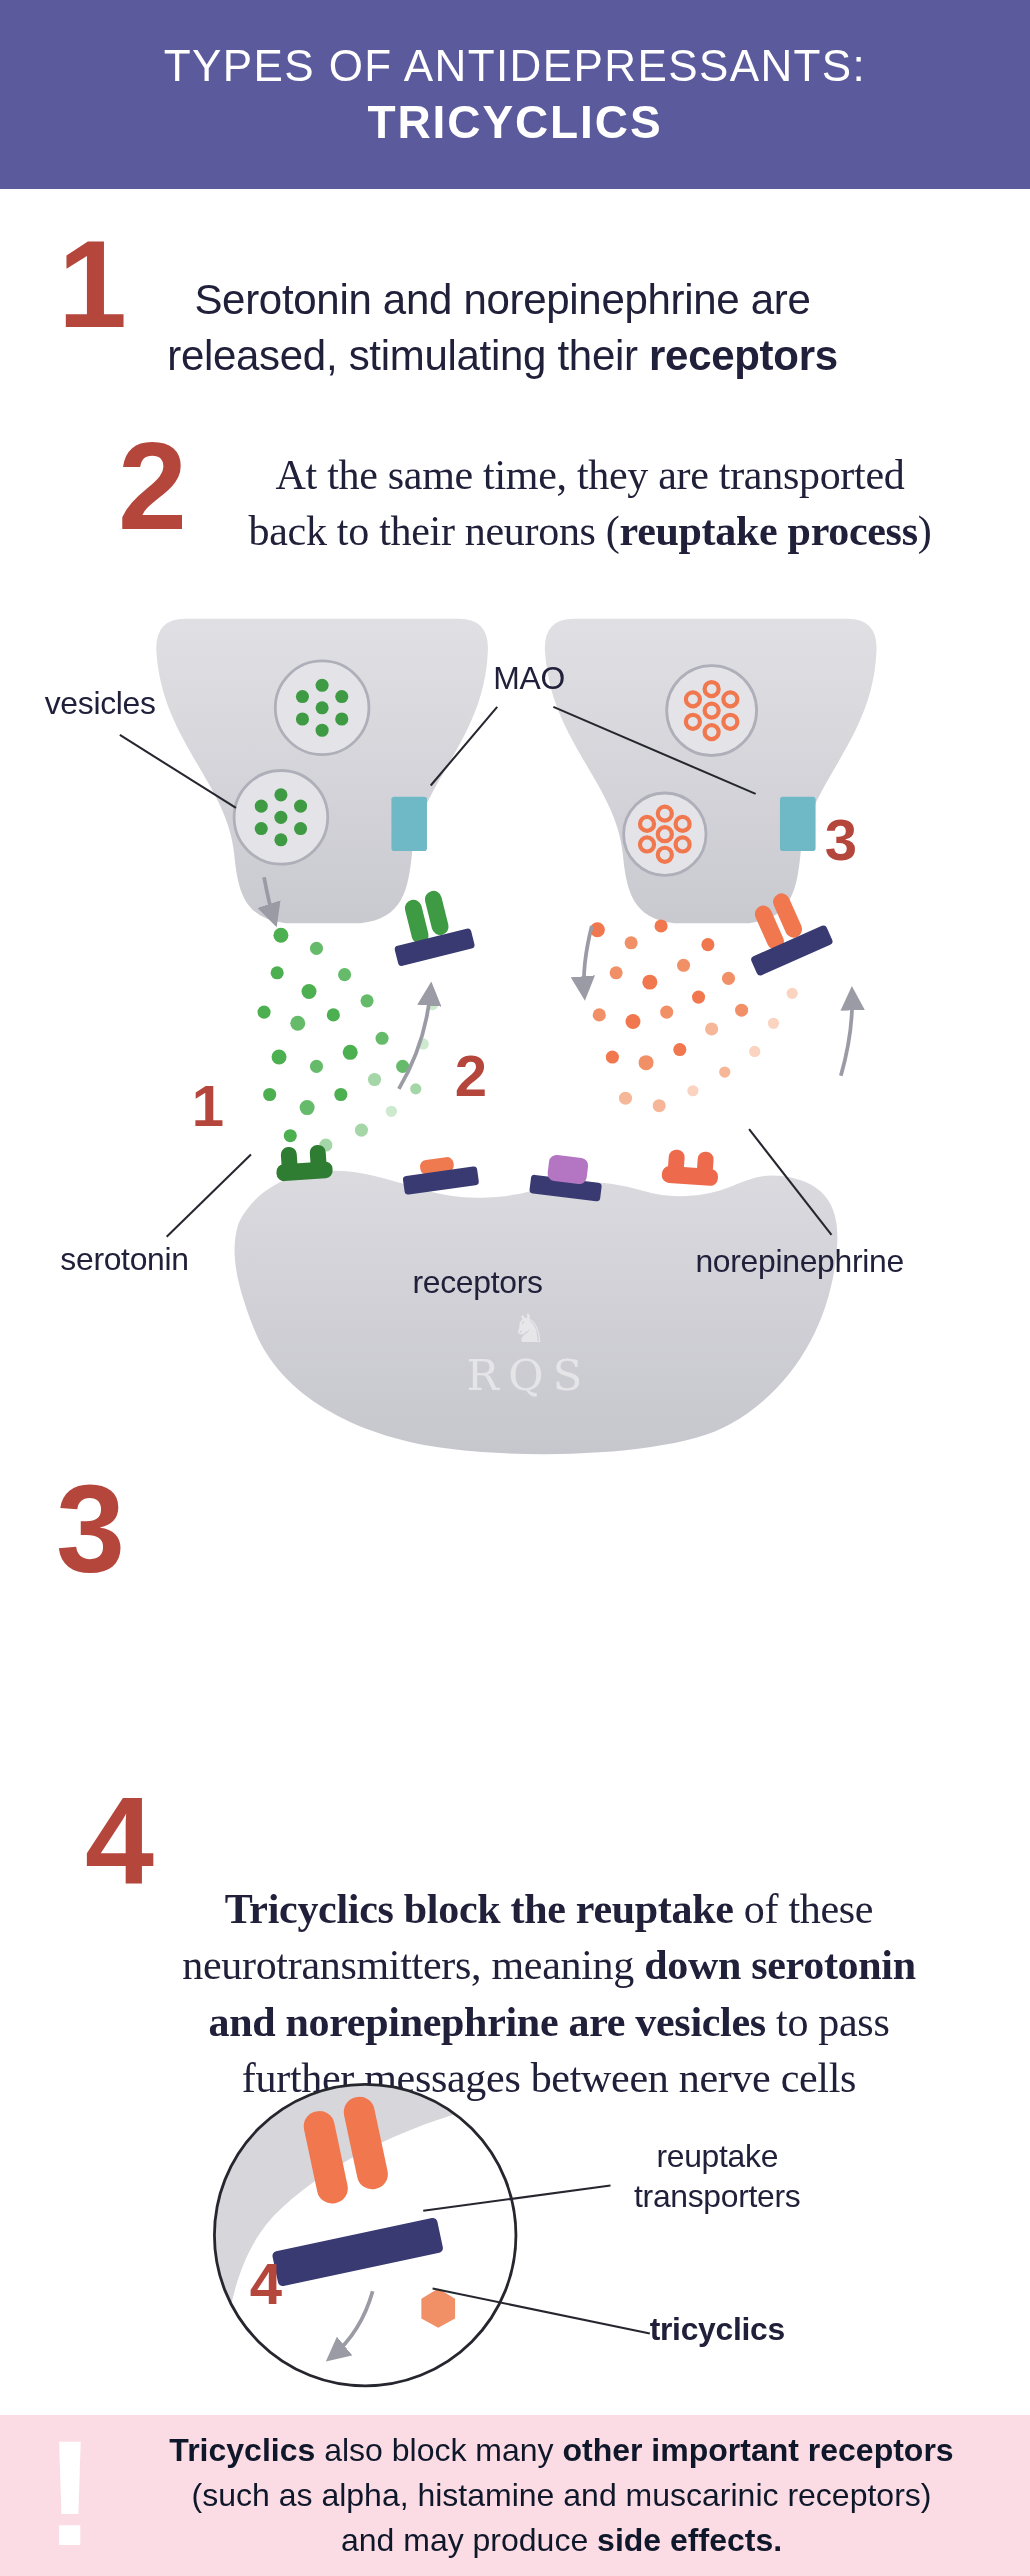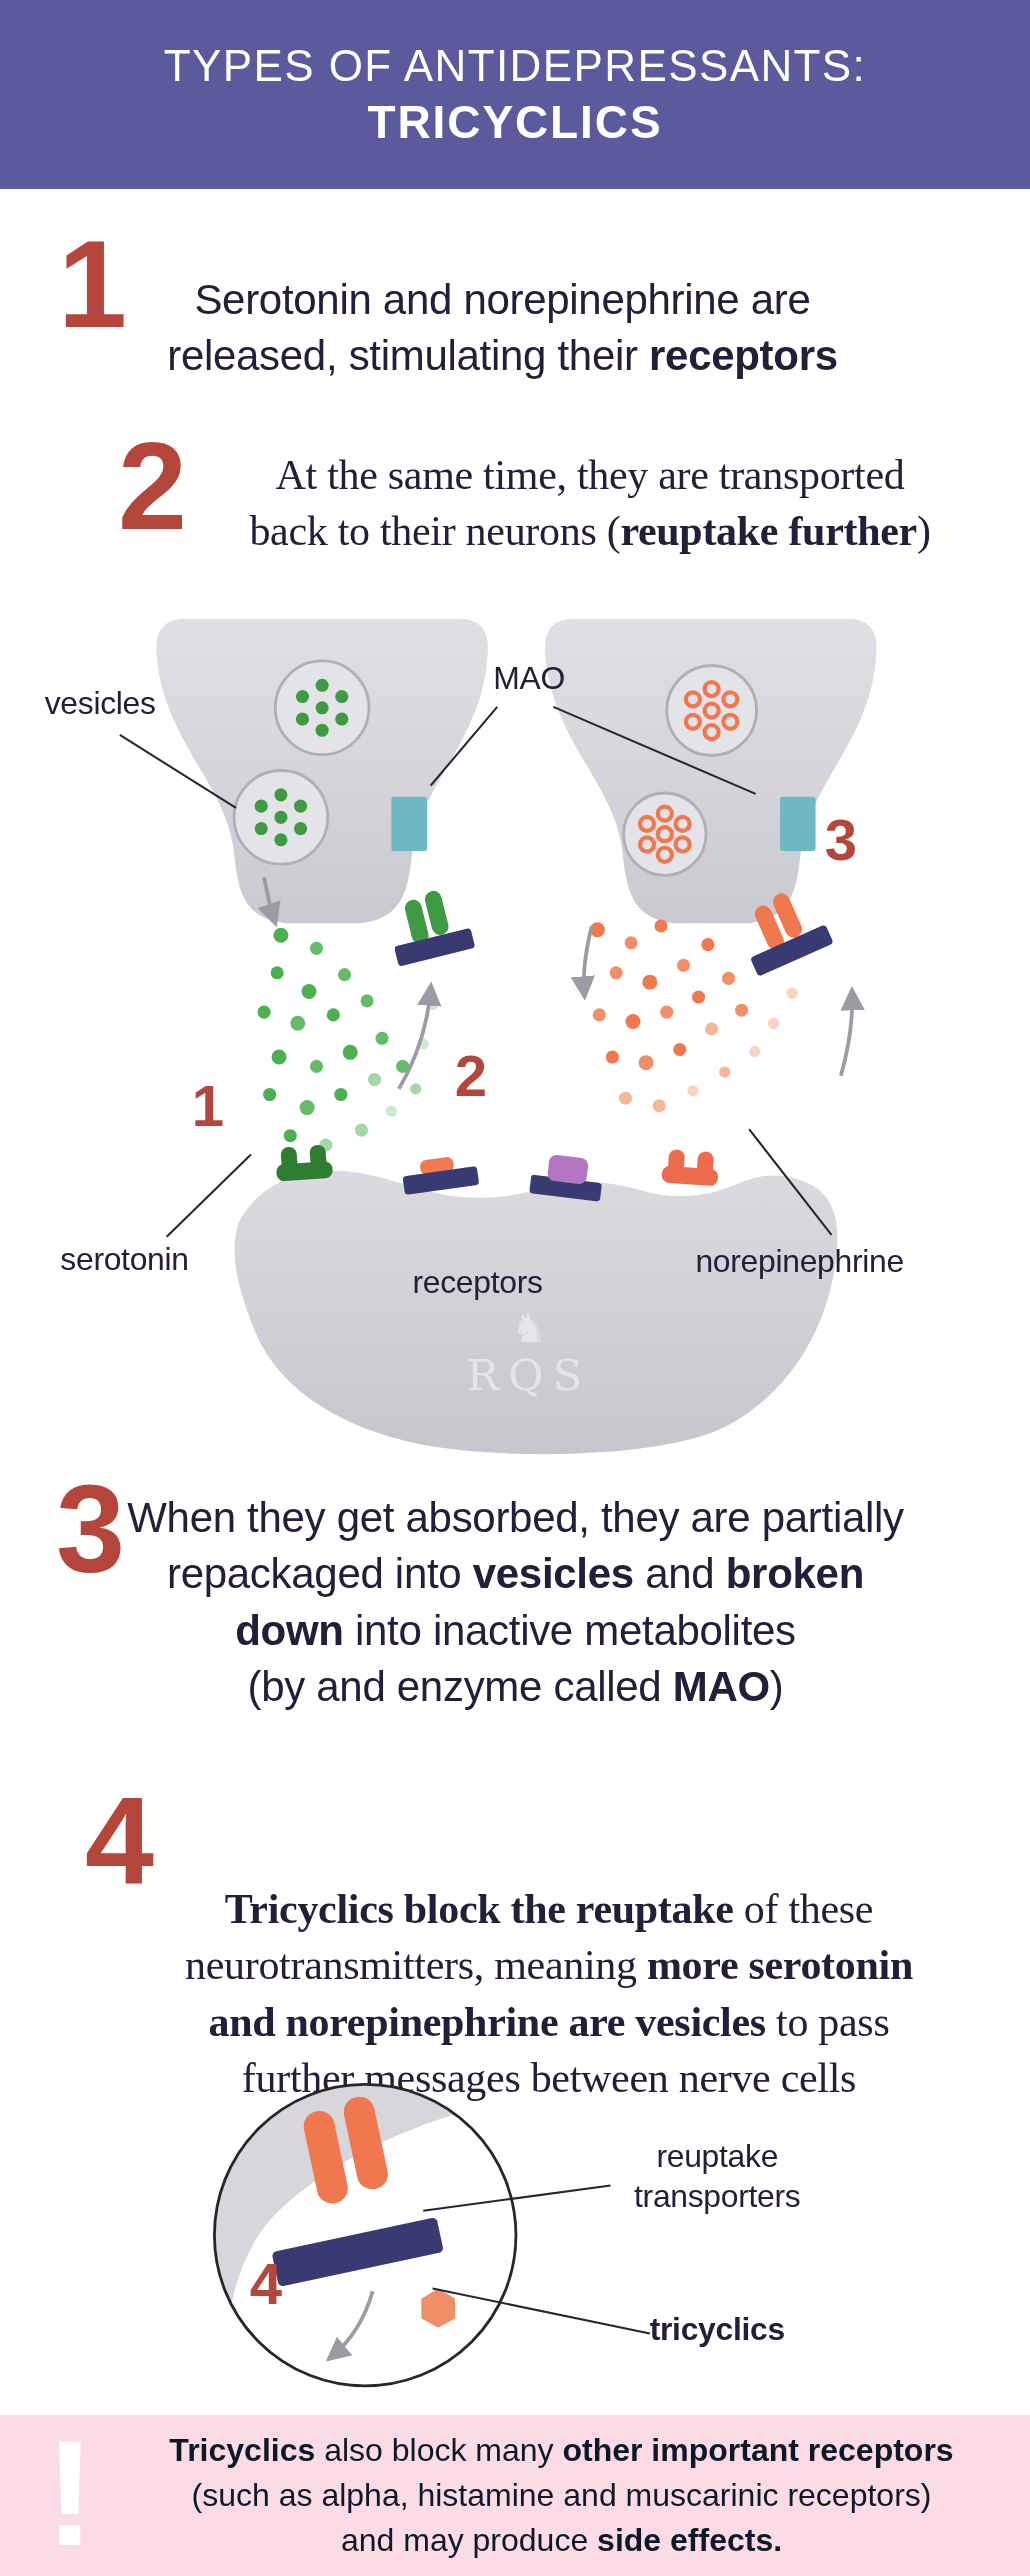--- a/index.html
+++ b/index.html
@@ -36,21 +36,21 @@
 
   <div class="header">
     <div class="l1">TYPES OF ANTIDEPRESSANTS:</div>
     <div class="l2">TRICYCLICS</div>
   </div>
 
   <div class="num" style="left:58px;top:222px;">1</div>
   <div class="stept" style="left:0px;top:272px;width:993px;">Serotonin and norepinephrine are<br>released, stimulating their <strong>receptors</strong></div>
 
   <div class="num" style="left:118px;top:424px;">2</div>
-  <div class="stept" style="left:137px;top:447px;width:894px;font-family:Liberation Serif, serif;">At the same time, they are transported<br>back to their neurons (<strong>reuptake further</strong>)</div>
+  <div class="stept" style="left:137px;top:447px;width:894px;font-family:Liberation Serif, serif;">At the same time, they are transported<br>back to their neurons (<strong>reuptake process</strong>)</div>
 
   <svg viewBox="0 0 1100 930" width="1030" height="871" style="top:600px;">
     <defs>
       <linearGradient id="gneu" x1="0" y1="0" x2="0" y2="1">
         <stop offset="0" stop-color="#E0E0E4"></stop>
           <stop offset="1" stop-color="#C9C9D0"></stop>
       </linearGradient>
       <linearGradient id="gneu2" x1="0" y1="0" x2="0" y2="1">
         <stop offset="0" stop-color="#DADADF"></stop>
           <stop offset="1" stop-color="#C6C6CD"></stop>
@@ -225,24 +225,23 @@
     <text class="dlabel" x="133" y="715" text-anchor="middle">serotonin</text>
     <text class="dlabel" x="510" y="740" text-anchor="middle">receptors</text>
     <text class="dlabel" x="854" y="718" text-anchor="middle">norepinephrine</text>
 
     <text class="dnum" x="222" y="562" text-anchor="middle">1</text>
     <text class="dnum" x="503" y="530" text-anchor="middle">2</text>
     <text class="dnum" x="898" y="278" text-anchor="middle">3</text>
   </svg>
 
   <div class="num" style="left:56px;top:1467px;">3</div>
-  <div class="stept" style="left:0px;top:1490px;width:1019px;">When they get absorbed, they are partially<br>repackaged into <strong>vesicles</strong> and <strong>broken</strong><br><strong>down</strong> into inactive metabolites<br>(by and enzyme called <strong>MAO</strong>)</div>
 
   <div class="num" style="left:85px;top:1778px;">4</div>
-  <div class="stept" style="left:56px;top:1881px;width:974px;font-family:Liberation Serif, serif;"><strong>Tricyclics block the reuptake</strong> of these<br>neurotransmitters, meaning <strong>more serotonin</strong><br><strong>and norepinephrine are vesicles</strong> to pass<br>further messages between nerve cells</div>
+  <div class="stept" style="left:56px;top:1881px;width:974px;font-family:Liberation Serif, serif;"><strong>Tricyclics block the reuptake</strong> of these<br>neurotransmitters, meaning <strong>down serotonin</strong><br><strong>and norepinephrine are vesicles</strong> to pass<br>further messages between nerve cells</div>
 
   <svg viewBox="0 0 1100 380" width="1030" height="356" style="top:2059px;">
     <defs>
       <clipPath id="zc">
           <circle cx="390" cy="188" r="161"></circle>
         </clipPath>
       <marker id="arr2" viewBox="0 0 10 10" refX="7" refY="5" markerWidth="6.5" markerHeight="6.5" orient="auto-start-reverse">
         <path d="M0 0 L10 5 L0 10 Z" fill="#9B9BA6"></path>
       </marker>
     </defs>

